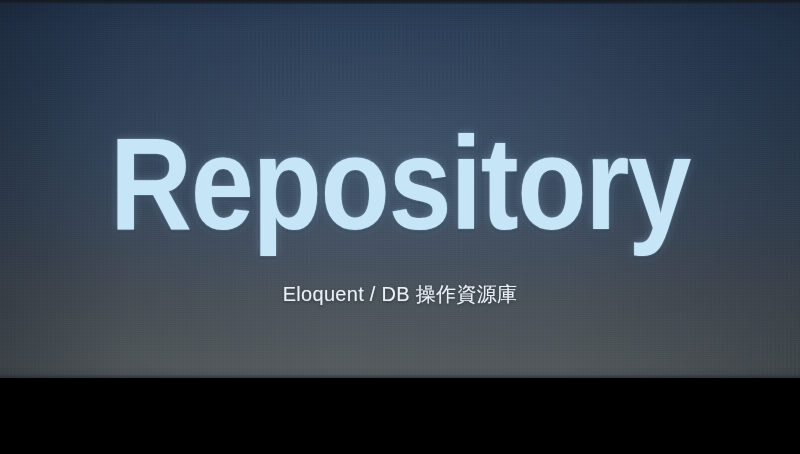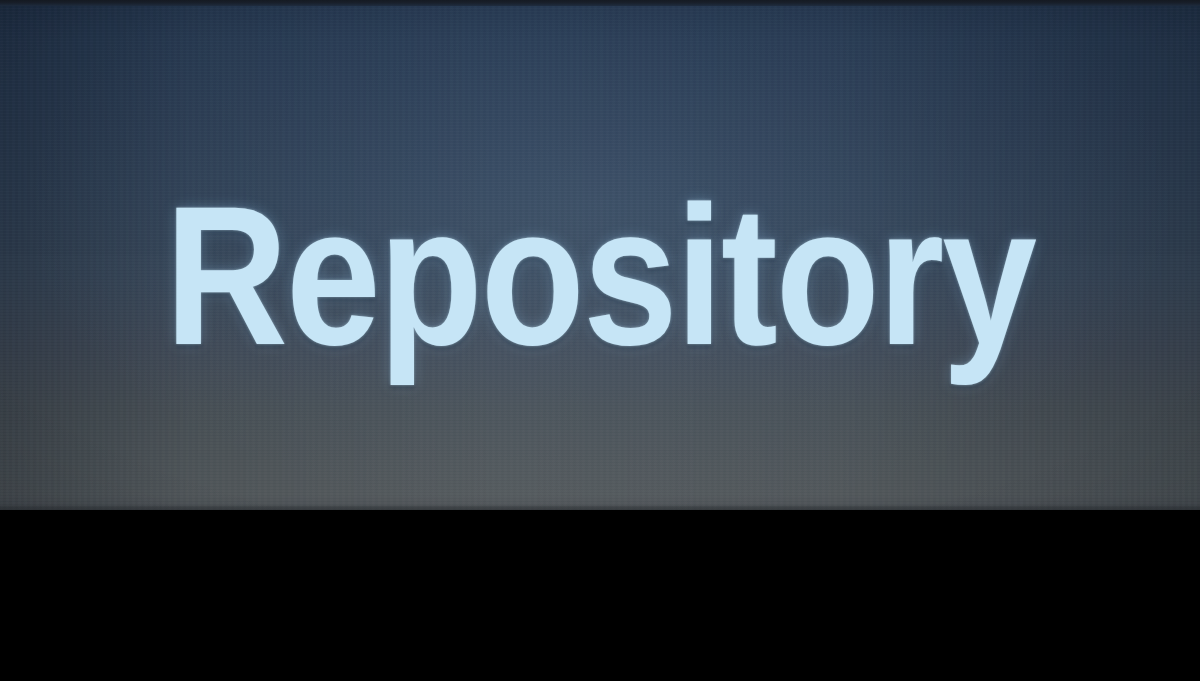--- a/index.html
+++ b/index.html
@@ -4,21 +4,21 @@
 <style>
   html, body {
     margin: 0;
     padding: 0;
     background: #000;
   }
 
   .slide-stage {
     position: relative;
     width: 800px;
-    height: 340px;
+    height: 378px;
     overflow: hidden;
     font-family: "Liberation Sans", "DejaVu Sans", sans-serif;
     background: #2b3c52;
   }
 
   
   .bg-gradient {
     position: absolute;
     inset: 0;
     background: linear-gradient(
@@ -190,15 +190,16 @@
   <div class="bg-gradient"></div>
   <div class="bg-horizontal"></div>
   <div class="bg-glow"></div>
   <div class="bg-vignette"></div>
   <div class="bg-noise"></div>
   <div class="top-edge-band"></div>
   <div class="bottom-edge-band"></div>
 
   <div class="slide-content">
     <h1 class="slide-title">Repository</h1>
+    <p class="slide-subtitle">Eloquent / DB 操作資源庫</p>
   </div>
 
 </div>
 
 </body></html>

